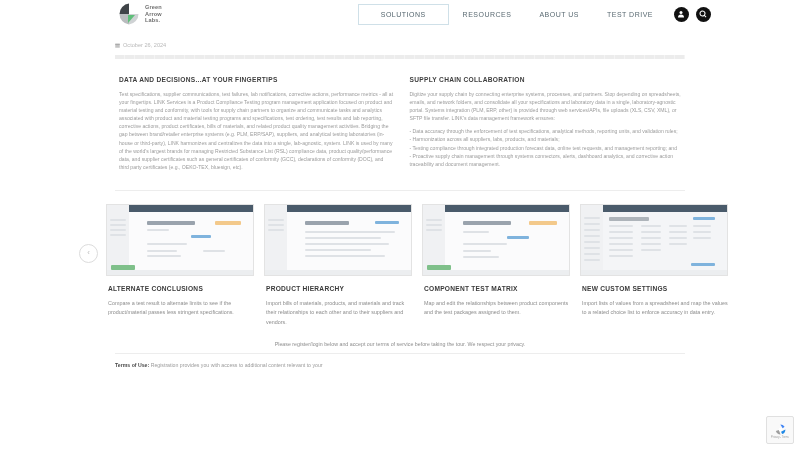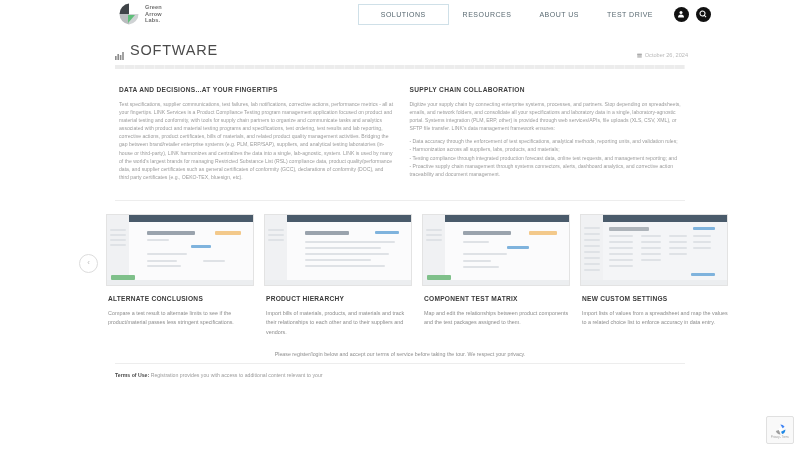--- a/index.html
+++ b/index.html
@@ -168,31 +168,20 @@
       </span>
       <span class="icon-btn">
         <svg viewBox="0 0 16 16">
             <path d="M7 1a6 6 0 1 0 3.5 10.9l3 3 1.4-1.4-3-3A6 6 0 0 0 7 1zm0 2a4 4 0 1 1 0 8 4 4 0 0 1 0-8z"></path>
           </svg>
       </span>
     </div>
   </div>
 
   <div class="title-row">
-    <div class="title-left">
-      <span class="title-icon">
-        <svg viewBox="0 0 9 9" width="9" height="9">
-          <rect x="0" y="5" width="1.6" height="4" fill="#8c8c8c"></rect>
-          <rect x="2.4" y="3" width="1.6" height="6" fill="#8c8c8c"></rect>
-          <rect x="4.8" y="4" width="1.6" height="5" fill="#8c8c8c"></rect>
-          <rect x="7.2" y="1" width="1.6" height="8" fill="#8c8c8c"></rect>
-        </svg>
-      </span>
-      <span class="page-title">SOFTWARE</span>
-    </div>
     <div class="date-wrap">
       <span class="cal-icon">
         <svg viewBox="0 0 10 10" width="5" height="5">
           <rect x="0.5" y="1.5" width="9" height="8" fill="#c3c3c3"></rect>
           <rect x="0.5" y="1.5" width="9" height="2.2" fill="#a8a8a8"></rect>
         </svg>
       </span>
       <span>October 26, 2024</span>
     </div>
   </div>

